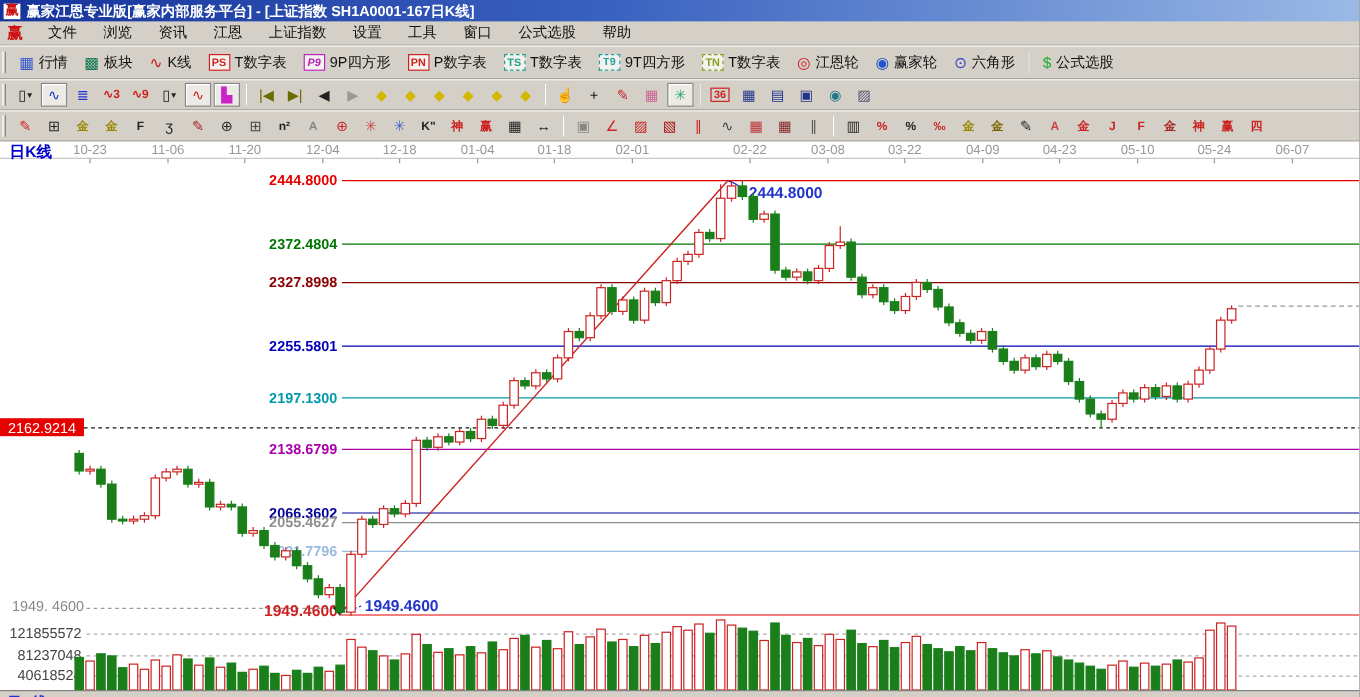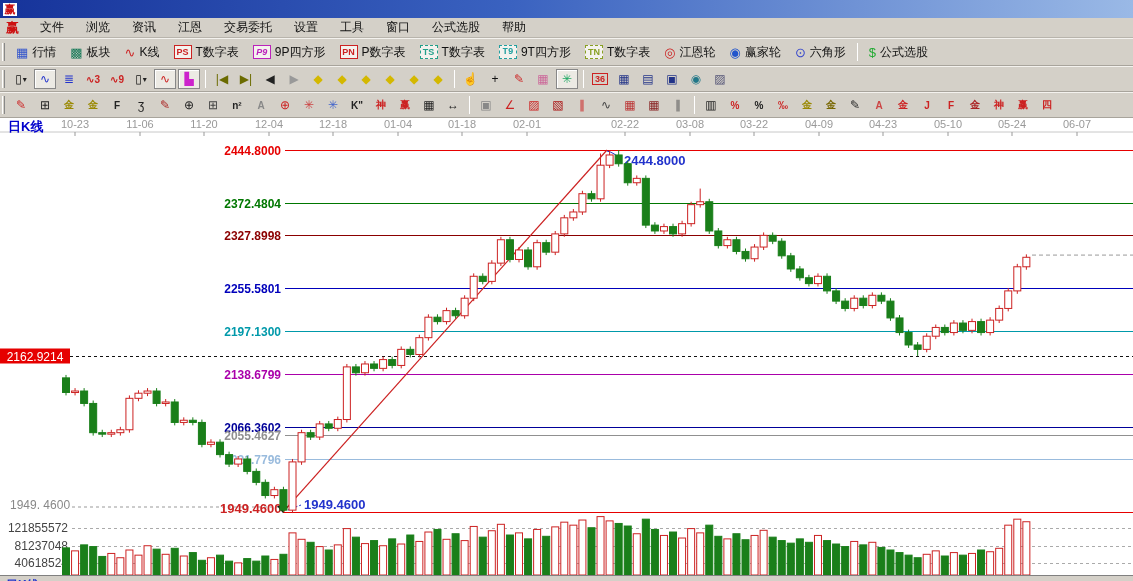--- a/index.html
+++ b/index.html
@@ -43,29 +43,30 @@
     border-top:1px solid #808080;overflow:hidden;}
   #bottom span{position:absolute;left:6px;top:1px;color:#2233cc;font-size:12px;font-weight:bold;}
 </style>
 </head>
 <body>
 
 <div id="app">
 
   <div id="titlebar">
     <span class="appicon">赢</span>
+    <span>赢家江恩专业版[赢家内部服务平台] - [上证指数  SH1A0001-167日K线]</span>
   </div>
 
   <div id="menubar">
     <span class="logo">赢</span>
   <div class="menu-item">文件</div>
       <div class="menu-item">浏览</div>
       <div class="menu-item">资讯</div>
       <div class="menu-item">江恩</div>
-      <div class="menu-item">交易委托</div>
+      <div class="menu-item">上证指数</div>
       <div class="menu-item">设置</div>
       <div class="menu-item">工具</div>
       <div class="menu-item">窗口</div>
       <div class="menu-item">公式选股</div>
       <div class="menu-item">帮助</div>
     </div>
 
   <div id="tb1" class="toolbar">
     <div class="grip"></div>
   <div class="fbtn">

